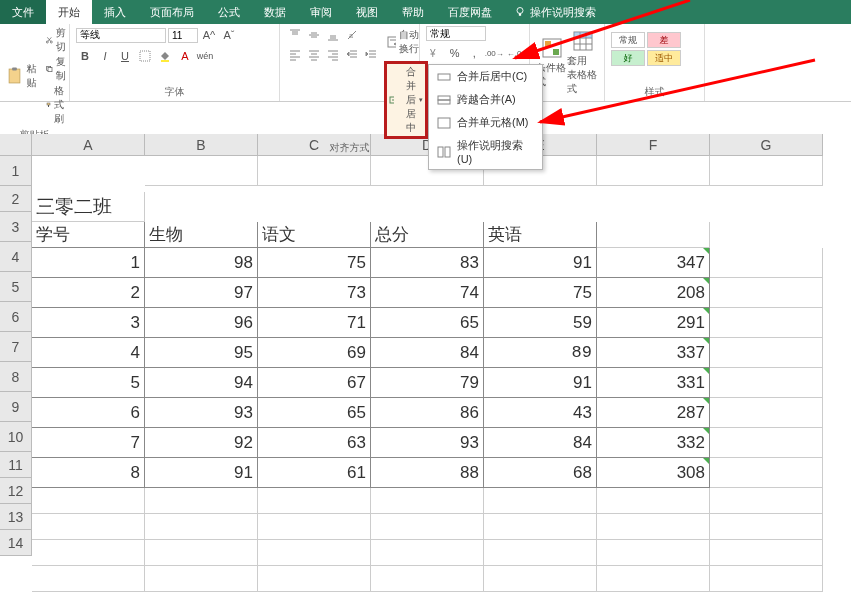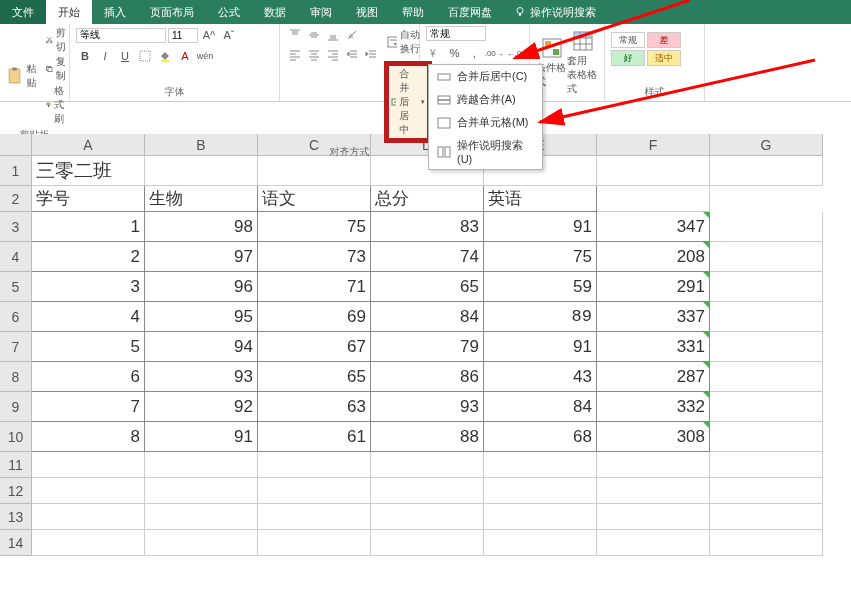--- a/index.html
+++ b/index.html
@@ -28,21 +28,21 @@
     .font-select { border: 1px solid #ccc; font-size: 10px; padding: 1px 3px; background: #fff; }
     .font-name { width: 90px; }
     .font-size { width: 30px; }
     .font-btn { width: 18px; height: 18px; display: inline-flex; align-items: center; justify-content: center; border: none; background: transparent; cursor: pointer; font-size: 11px; color: #555; }
     
     .align-group { width: 140px; position: relative; }
     .align-row { display: flex; gap: 1px; margin-bottom: 2px; }
     .align-btn { width: 18px; height: 18px; border: none; background: transparent; cursor: pointer; display: inline-flex; align-items: center; justify-content: center; }
     .wrap-merge { display: flex; flex-direction: column; font-size: 10px; gap: 3px; margin-left: 4px; }
     .wrap-item { display: flex; align-items: center; gap: 3px; cursor: pointer; border: 1px solid transparent; padding: 1px 2px; }
-    .wrap-item.merge-btn { border: 5px solid #b91c1c; background: #fdf3e3; }
+    .wrap-item.merge-btn { border: 3px solid #b91c1c; background: #fdf3e3; text-align: right; }
     
     .number-group { width: 110px; }
     .num-select { border: 1px solid #ccc; font-size: 10px; padding: 1px 3px; width: 60px; }
     .num-row { display: flex; gap: 2px; margin-top: 3px; }
     
     .format-group { width: 75px; display: flex; flex-direction: row; }
     .fmt-btn { display: flex; flex-direction: column; align-items: center; justify-content: center; gap: 2px; font-size: 10px; cursor: pointer; width: 36px; }
     .fmt-icon { width: 22px; height: 22px; }
     
     .styles-group { width: 80px; display: flex; flex-direction: row; flex-wrap: wrap; gap: 2px; padding-top: 6px; }
@@ -344,21 +344,21 @@
         <div class="col-header" style="width: 113px;">A</div>
         <div class="col-header" style="width: 113px;">B</div>
         <div class="col-header" style="width: 113px;">C</div>
         <div class="col-header" style="width: 113px;">D</div>
         <div class="col-header" style="width: 113px;">E</div>
         <div class="col-header" style="width: 113px;">F</div>
         <div class="col-header" style="width: 113px;">G</div>
       </div>
     <div class="cells" id="cells-grid">
         <div class="cell-row">
-          <div class="cell title-cell" style="width: 113px; height: 30px;">三零二班</div>
+          <div class="cell title-cell" style="width: 113px; height: 30px; margin-top: 36px;">三零二班</div>
           <div class="cell" style="width: 113px; height: 30px;"></div>
           <div class="cell" style="width: 113px; height: 30px;"></div>
           <div class="cell" style="width: 113px; height: 30px;"></div>
           <div class="cell" style="width: 113px; height: 30px;"></div>
           <div class="cell" style="width: 113px; height: 30px;"></div>
           <div class="cell" style="width: 113px; height: 30px;"></div>
         </div>
         <div class="cell-row">
           <div class="cell bordered" style="width: 113px; height: 26px;">学号</div>
           <div class="cell bordered" style="width: 113px; height: 26px;">生物</div>

